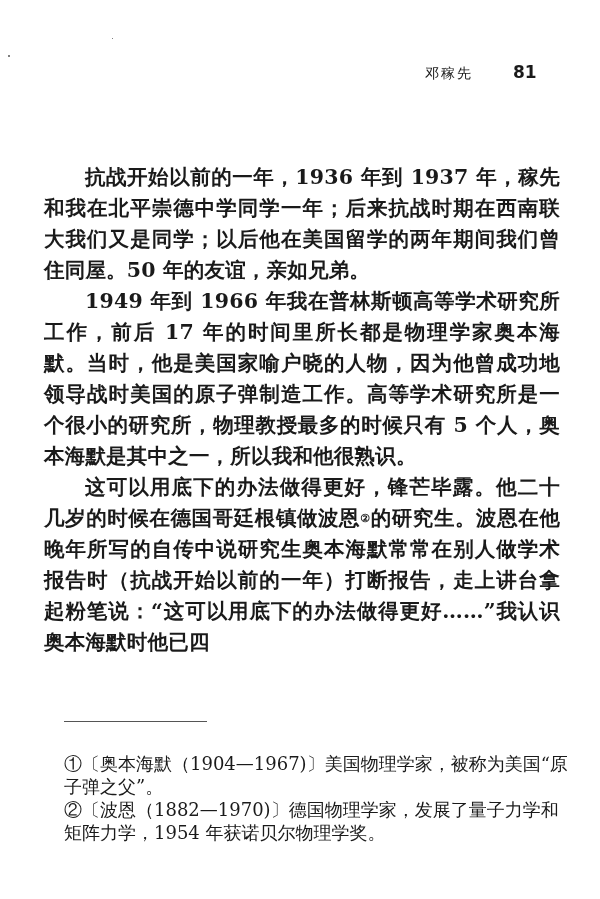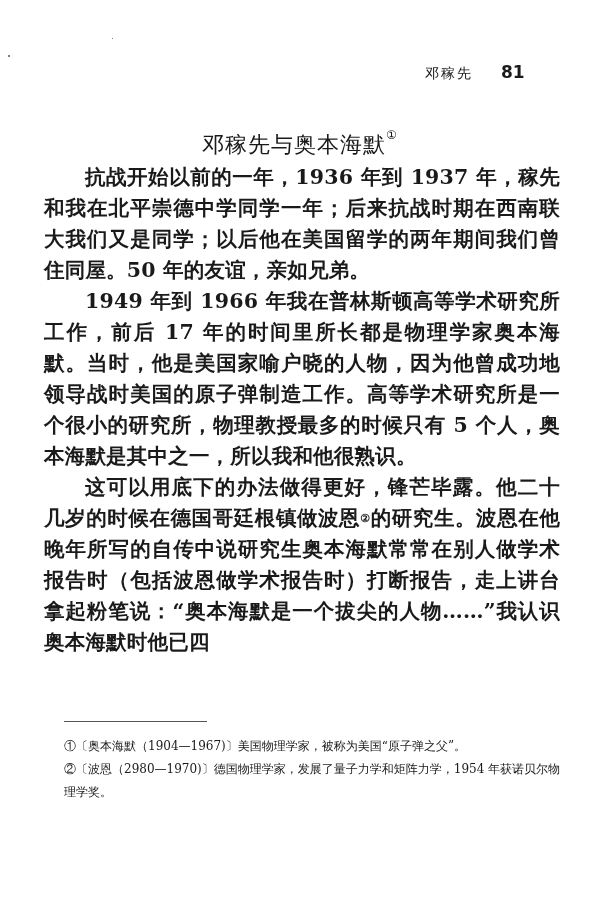--- a/index.html
+++ b/index.html
@@ -1,55 +1,52 @@
 <!DOCTYPE html>
 <html><head>
 <meta charset="utf-8">
 <style>
   html, body { margin:0; padding:0; background:#ffffff; }
   body { width:600px; height:899px; position:relative; overflow:hidden;
          font-family:"DejaVu Serif", "Liberation Serif", serif; color:#1a1a1a; }
   .page { position:absolute; left:0; top:0; width:600px; height:899px; background:#fff; }
   .running-head { position:absolute; top:62px; left:425px; height:24px; display:flex; align-items:baseline; }
   .rh-title { font-size:14px; letter-spacing:2px; font-family:"DejaVu Serif", serif; }
-  .rh-page { font-size:17px; font-weight:bold; margin-left:28px; font-family:"DejaVu Sans", sans-serif; }
+  .rh-page { font-size:17px; font-weight:bold; margin-left:40px; font-family:"DejaVu Sans", sans-serif; }
   .title { position:absolute; top:115px; left:0; width:600px; text-align:center;
            font-family:"DejaVu Sans", sans-serif; font-size:22px; font-weight:normal; letter-spacing:1px; }
   .title sup { font-size:12px; vertical-align:top; position:relative; top:-2px; }
   .body { position:absolute; left:44px; top:162px; width:516px; font-size:20.5px; line-height:31px; }
   .para { margin:0; text-indent:41px; text-align:justify; text-align-last:left; letter-spacing:0.2px;font-weight:bold; }
   .fn-sup { font-size:11px; vertical-align:top; }
   .rule { position:absolute; left:64px; top:721px; width:143px; height:1px; background:#555; }
-  .footnotes { position:absolute; left:64px; top:735px; width:506px; font-size:12px; line-height:23px; }
+  .footnotes { position:absolute; left:64px; top:752px; width:506px; font-size:18px; line-height:23px; }
   .footnote { margin:0; }
   .speck { position:absolute; width:2px; height:2px; background:#555; border-radius:1px; }
 </style>
 </head>
 <body>
 
 <div class="page">
 
   <div class="speck" style="left:8px;top:55px;"></div>
   <div class="speck" style="left:112px;top:38px;width:1px;height:1px;"></div>
 
   <div class="running-head">
     <span class="rh-title">邓稼先</span>
     <span class="rh-page">81</span>
   </div>
 
-  <h1 class="title">
-    <span>邓稼先与奥本海默</span><sup>①</sup>
-  </h1>
 
   <div class="body">
     <p class="para"><span>抗战开始以前的一年，1936 年到 1937 年，稼先和我在北平崇德中学同学一年；后来抗战时期在西南联大我们又是同学；以后他在美国留学的两年期间我们曾住同屋。50 年的友谊，亲如兄弟。</span></p>
     <p class="para"><span>1949 年到 1966 年我在普林斯顿高等学术研究所工作，前后 17 年的时间里所长都是物理学家奥本海默。当时，他是美国家喻户晓的人物，因为他曾成功地领导战时美国的原子弹制造工作。高等学术研究所是一个很小的研究所，物理教授最多的时候只有 5 个人，奥本海默是其中之一，所以我和他很熟识。</span></p>
-    <p class="para"><span>这可以用底下的办法做得更好，锋芒毕露。他二十几岁的时候在德国哥廷根镇做波恩</span><span class="fn-sup">②</span><span>的研究生。波恩在他晚年所写的自传中说研究生奥本海默常常在别人做学术报告时（包括波恩做学术报告时）打断报告，走上讲台拿起粉笔说：“奥本海默是一个拔尖的人物……”我认识奥本海默时他已四</span></p>
+    <p class="para"><span>这可以用底下的办法做得更好，锋芒毕露。他二十几岁的时候在德国哥廷根镇做波恩</span><span class="fn-sup">②</span><span>的研究生。波恩在他晚年所写的自传中说研究生奥本海默常常在别人做学术报告时（抗战开始以前的一年）打断报告，走上讲台拿起粉笔说：“这可以用底下的办法做得更好……”我认识奥本海默时他已四</span></p>
   </div>
 
   <div class="rule"></div>
 
   <div class="footnotes">
     <p class="footnote">①〔奥本海默（1904—1967)〕美国物理学家，被称为美国“原子弹之父”。</p>
-    <p class="footnote">②〔波恩（2980—1970)〕德国物理学家，发展了量子力学和矩阵力学，1954 年获诺贝尔物理学奖。</p>
+    <p class="footnote">②〔波恩（1882—1970)〕德国物理学家，发展了量子力学和矩阵力学，1954 年获诺贝尔物理学奖。</p>
   </div>
 
 </div>
 
 </body></html>

